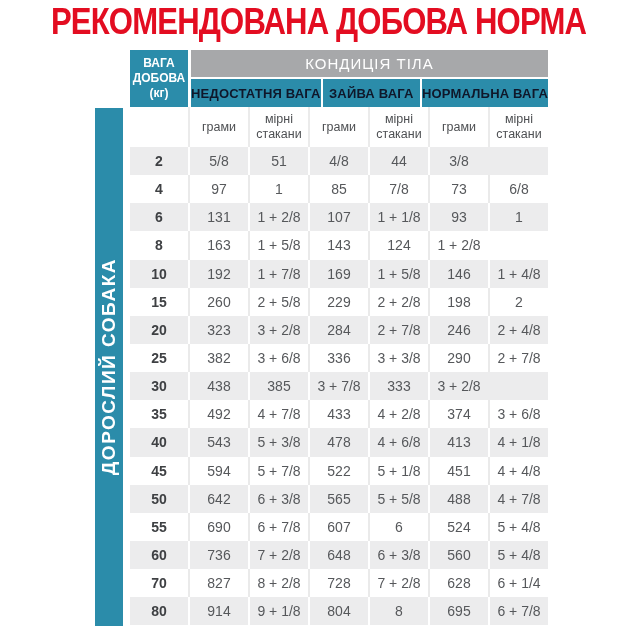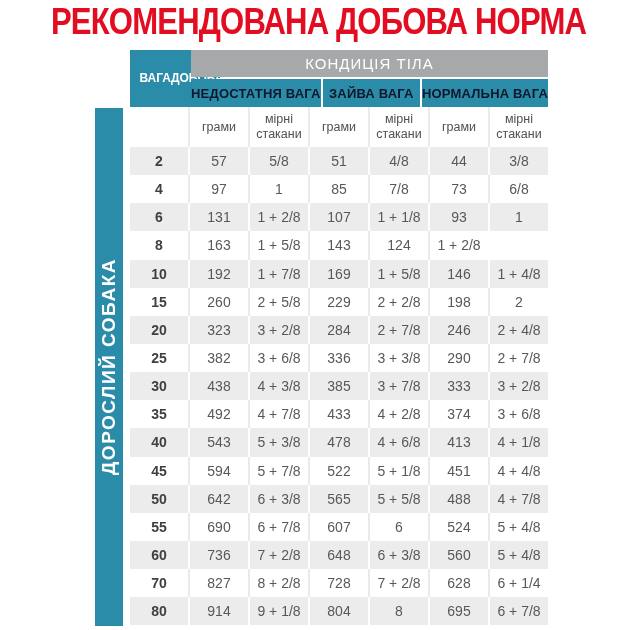--- a/index.html
+++ b/index.html
@@ -27,21 +27,21 @@
   }
   .vbar span{
     writing-mode:vertical-rl;transform:rotate(180deg);color:#fff;font-weight:bold;
     font-size:19px;letter-spacing:1.5px;white-space:nowrap;
   }
   
   .thead{position:absolute;left:130px;top:50px;width:418px;height:57px;}
   .weight-box{
     position:absolute;left:0;top:0;width:58px;height:57px;background:var(--teal);
     color:#fff;font-weight:bold;font-size:12px;line-height:1.25;
-    display:flex;flex-direction:row;align-items:center;justify-content:center;text-align:center;padding-left:32px;
+    display:flex;flex-direction:column;align-items:center;justify-content:center;text-align:center;
   }
   .cond-banner{
     position:absolute;left:61px;top:0;width:357px;height:27px;background:var(--gray);
     color:#fff;font-weight:normal;font-size:15px;letter-spacing:1px;
     display:flex;align-items:center;justify-content:center;
   }
   .cond-row{position:absolute;left:61px;top:29px;width:357px;height:28px;display:flex;gap:2px;}
   .cond-cell{
     flex:1;background:var(--teal);color:#0f172a;font-weight:bold;font-size:13px;
     display:flex;align-items:center;justify-content:center;letter-spacing:0.2px;white-space:nowrap;
@@ -101,21 +101,20 @@
     <div>мірні стакани</div>
     <div>грами</div>
     <div>мірні стакани</div>
     <div>грами</div>
     <div>мірні стакани</div>
   </div>
 
   <div class="tbody">
       <div class="trow stripe">
         <div class="cell w">2</div>
-        <div class="cell">57</div>
         <div class="cell">5/8</div>
         <div class="cell">51</div>
         <div class="cell">4/8</div>
         <div class="cell">44</div>
         <div class="cell">3/8</div>
       </div>
       <div class="trow plain">
         <div class="cell w">4</div>
         <div class="cell">97</div>
         <div class="cell">1</div>
@@ -173,21 +172,20 @@
         <div class="cell">382</div>
         <div class="cell">3 + 6/8</div>
         <div class="cell">336</div>
         <div class="cell">3 + 3/8</div>
         <div class="cell">290</div>
         <div class="cell">2 + 7/8</div>
       </div>
       <div class="trow stripe">
         <div class="cell w">30</div>
         <div class="cell">438</div>
-        <div class="cell">4 + 3/8</div>
         <div class="cell">385</div>
         <div class="cell">3 + 7/8</div>
         <div class="cell">333</div>
         <div class="cell">3 + 2/8</div>
       </div>
       <div class="trow plain">
         <div class="cell w">35</div>
         <div class="cell">492</div>
         <div class="cell">4 + 7/8</div>
         <div class="cell">433</div>

